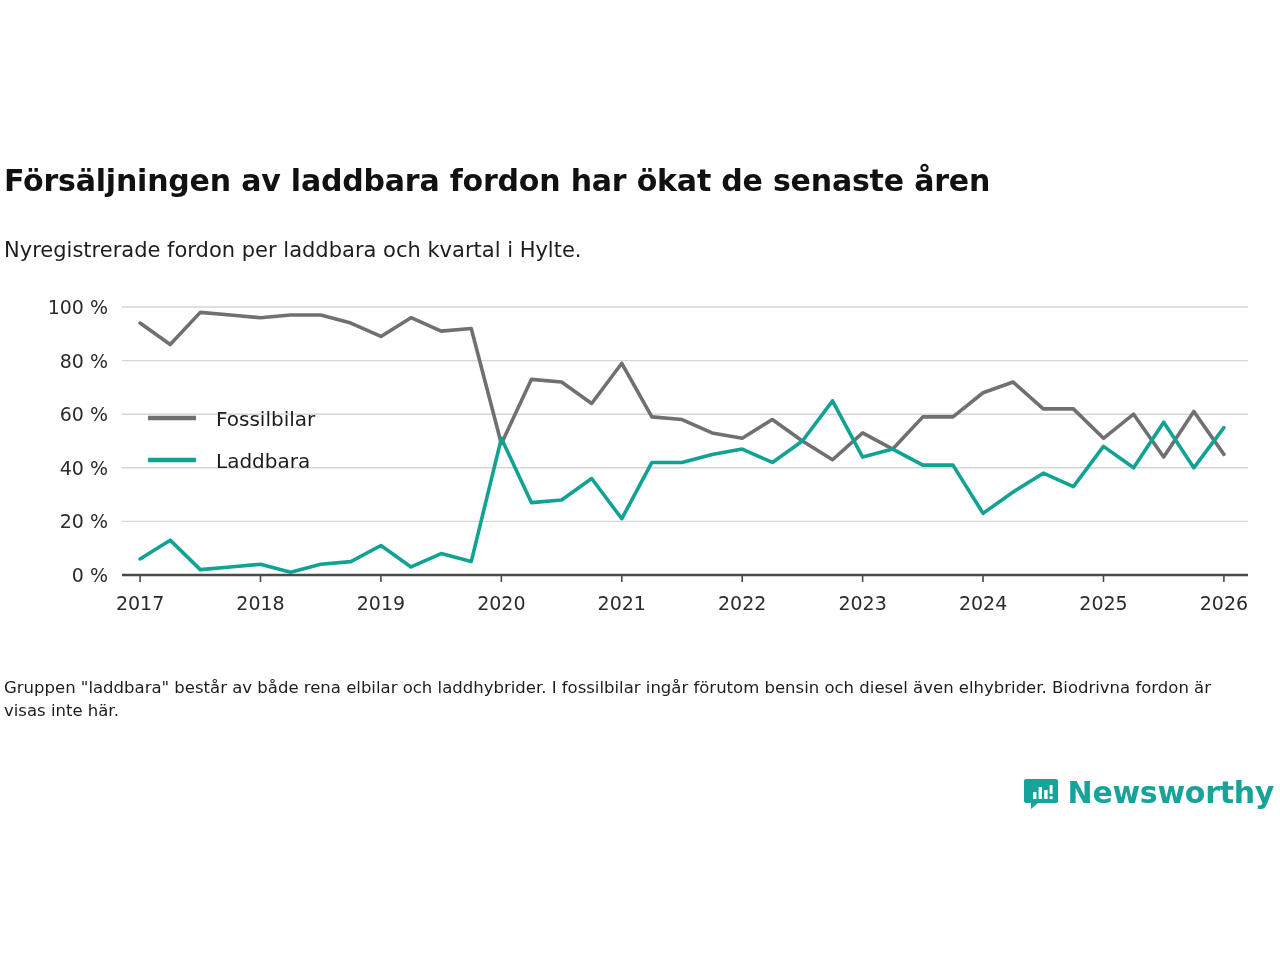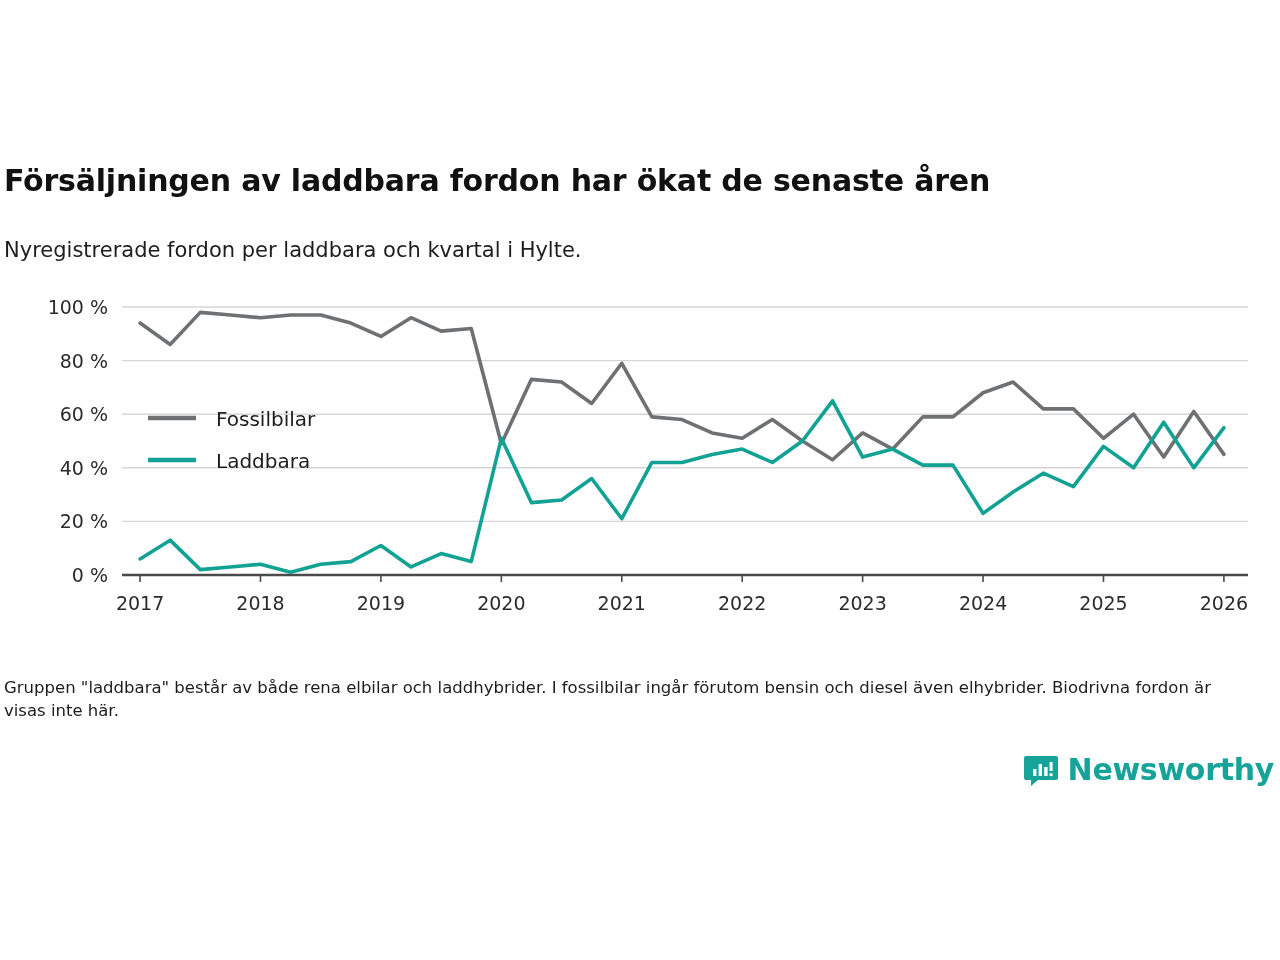--- a/index.html
+++ b/index.html
@@ -56,21 +56,21 @@
     left: 4px;
     top: 676px;
     width: 1215px;
     font-size: 16.5px;
     line-height: 1.42;
     color: #1d1d1d;
   }
   .brand {
     position: absolute;
     right: 6px;
-    top: 752px;
+    top: 775px;
     display: flex;
     align-items: center;
     gap: 10px;
   }
   .brand-mark {
     width: 34px;
     height: 34px;
     position: relative;
   }
   .brand-name {

